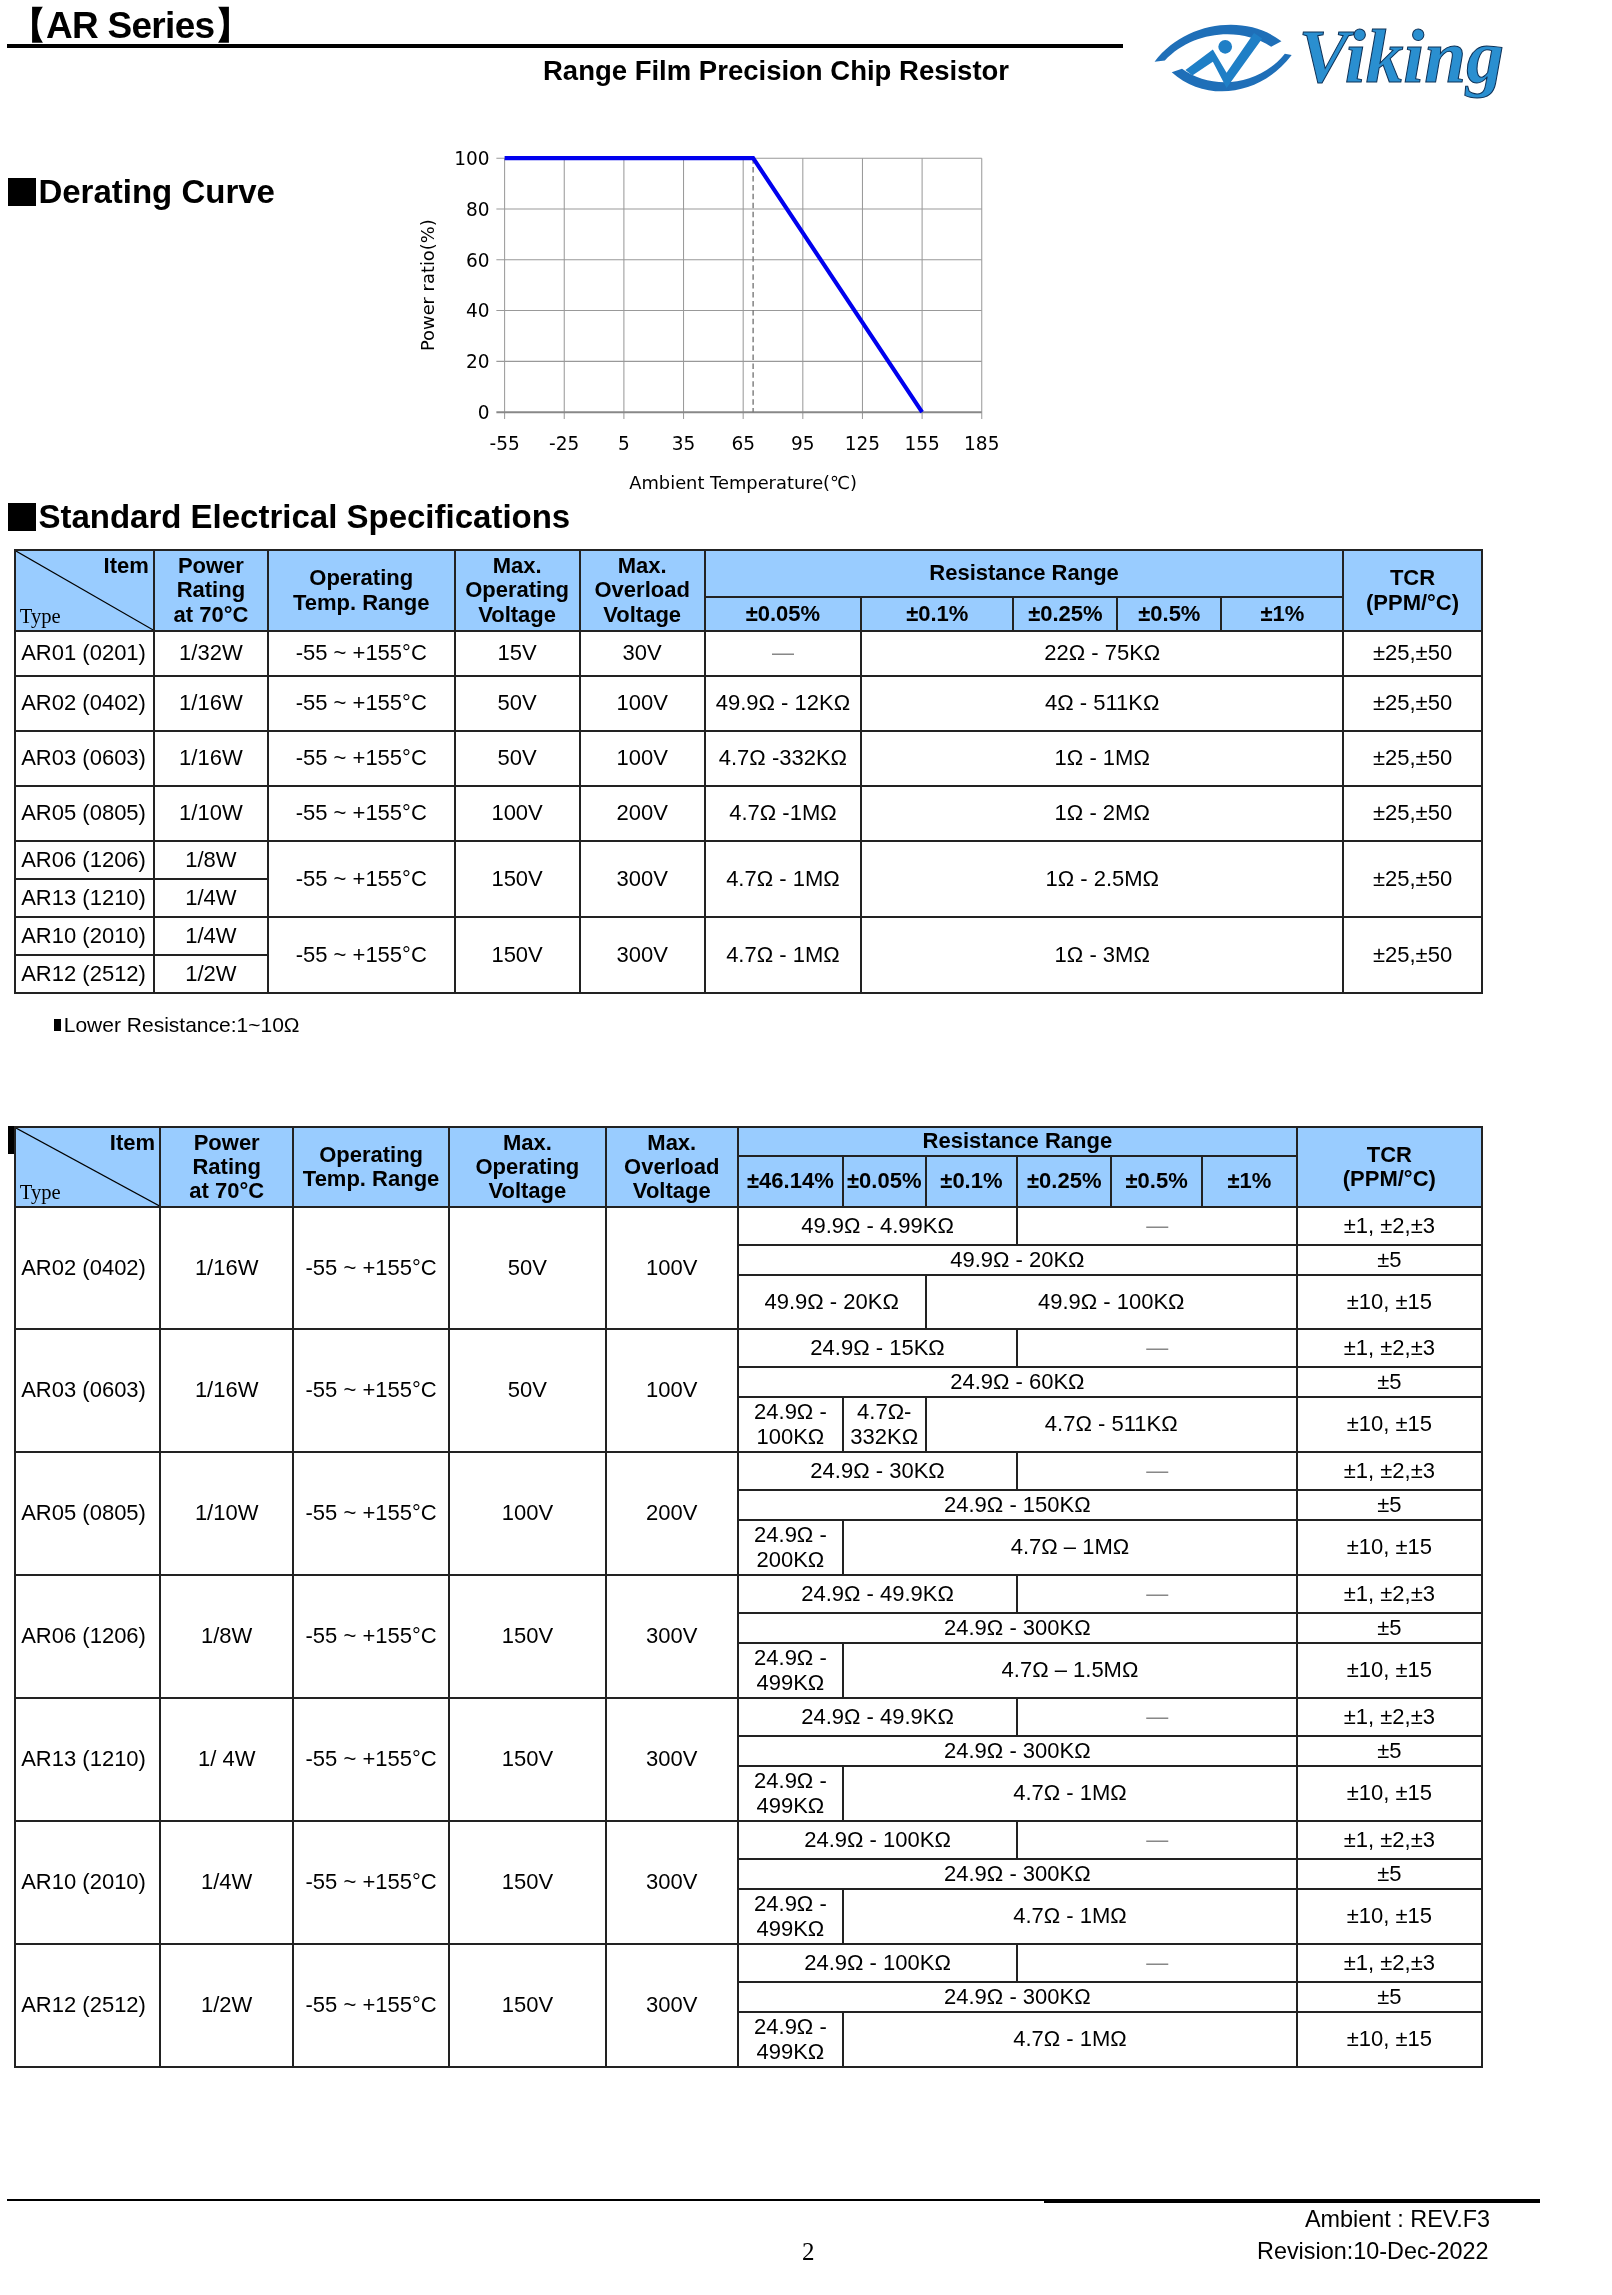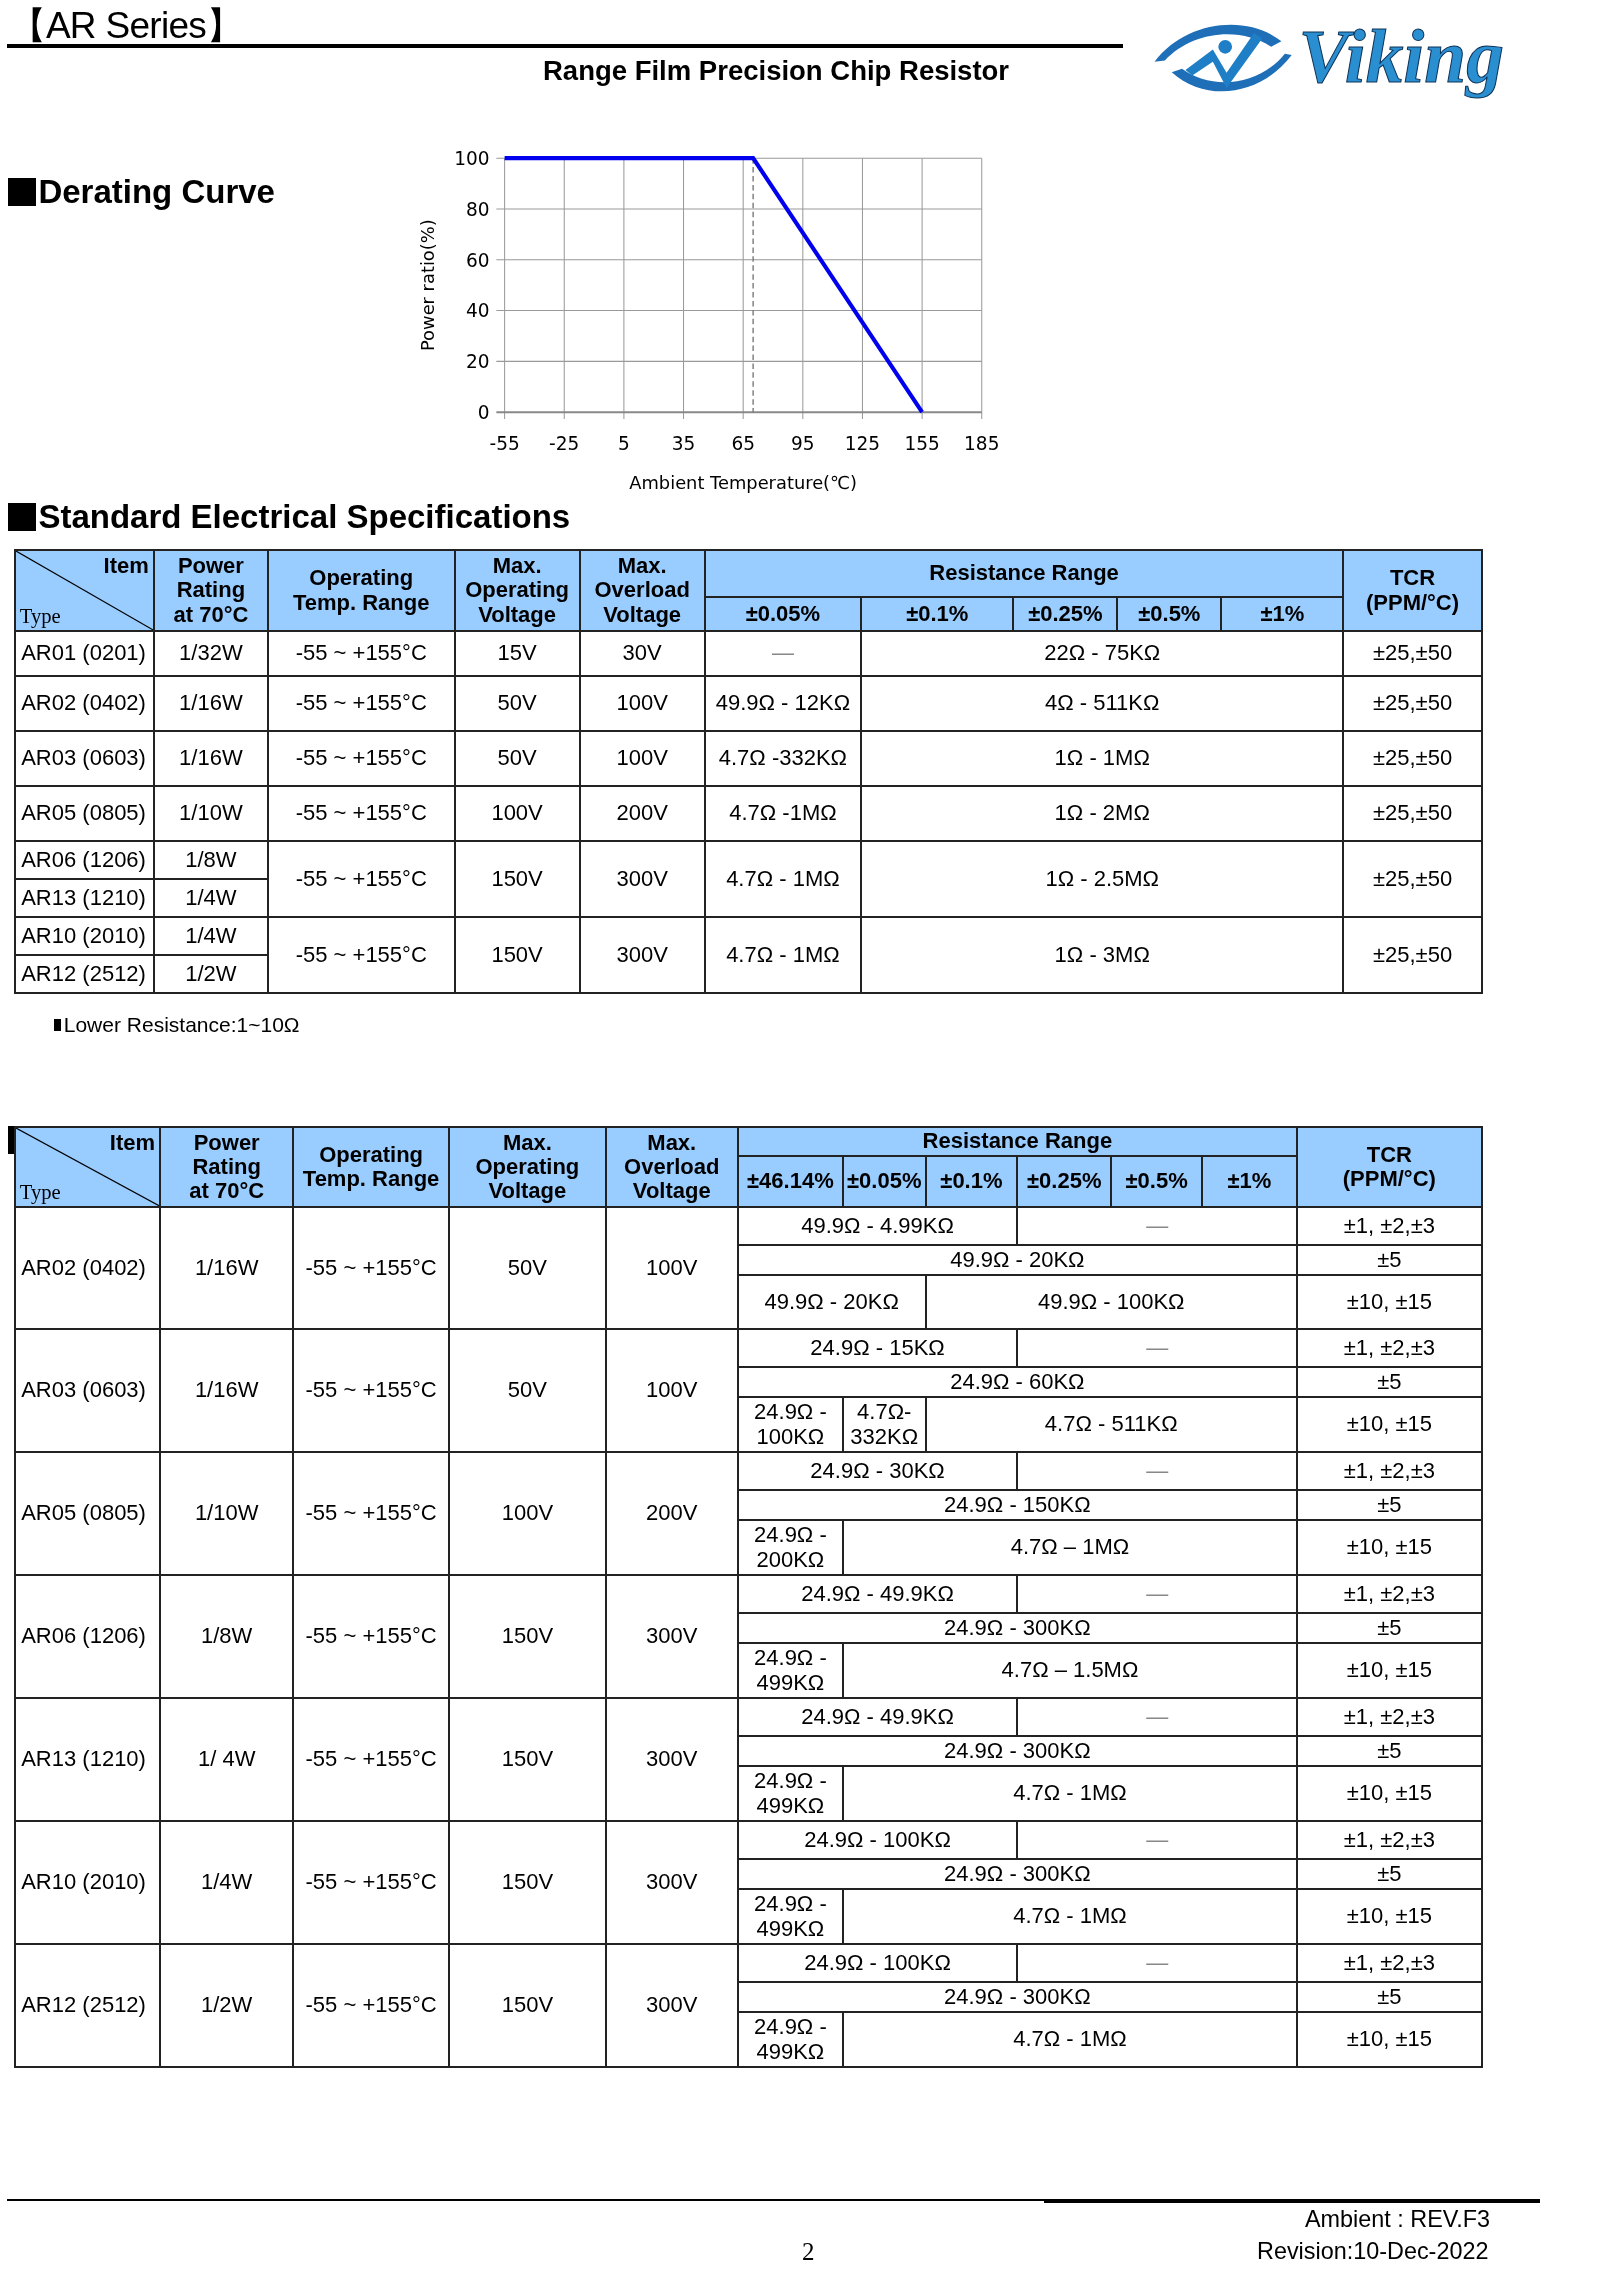--- a/index.html
+++ b/index.html
@@ -1,20 +1,20 @@
 <!DOCTYPE html>
 <html style="font-size:11px"><head>
 <meta charset="utf-8">
 <style>
   html, body { margin:0; padding:0; background:#fff; }
   body { width:1613px; height:2295px; position:relative; font-family:"Liberation Sans", sans-serif; color:#000; overflow:hidden; }
   .abs { position:absolute; }
 
   
-  #series-title { left:9.6px; top:1.4px; font-size:37px; font-weight:normal; letter-spacing:-0.7px; }
+  #series-title { left:9.6px; top:1.4px; font-size:37px; font-weight:bold; letter-spacing:-0.7px; }
   #header-rule { left:6.9px; top:44px; width:1116px; height:4.1px; background:#000; }
   #subtitle { left:543px; top:55px; font-size:27.5px; font-weight:bold; }
   #logo { left:1144px; top:6.9px; width:412px; height:96px; }
 
   .section-heading { font-size:33px; font-weight:bold; display:flex; align-items:center; }
   .section-heading .sq { display:inline-block; width:27.5px; height:27.5px; background:#000; margin-right:2.7px; }
 
   #derating-heading { left:8.2px; top:173px; }
   #chart { left:405px; top:141px; width:618px; height:357px; }
 

